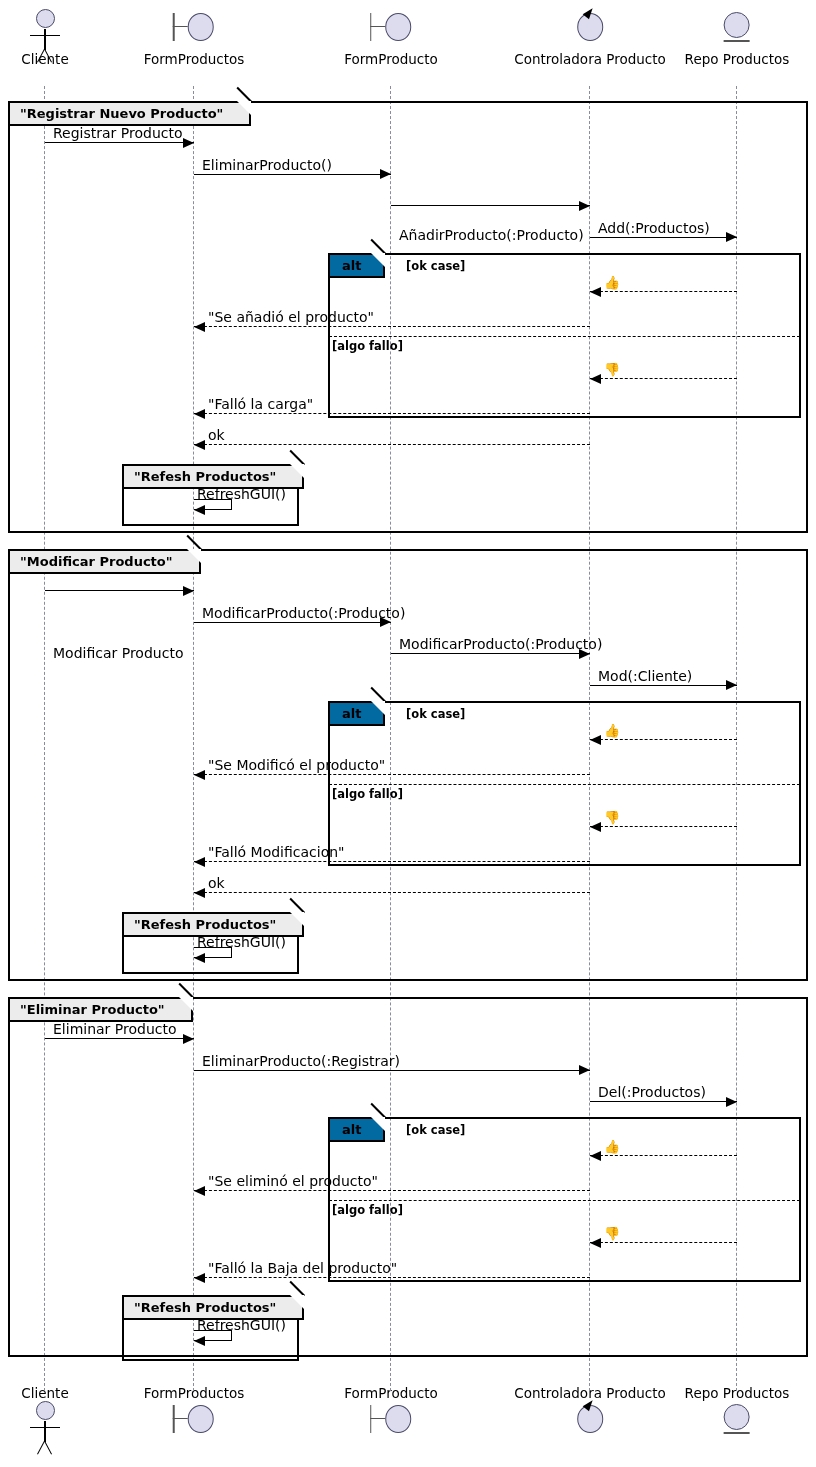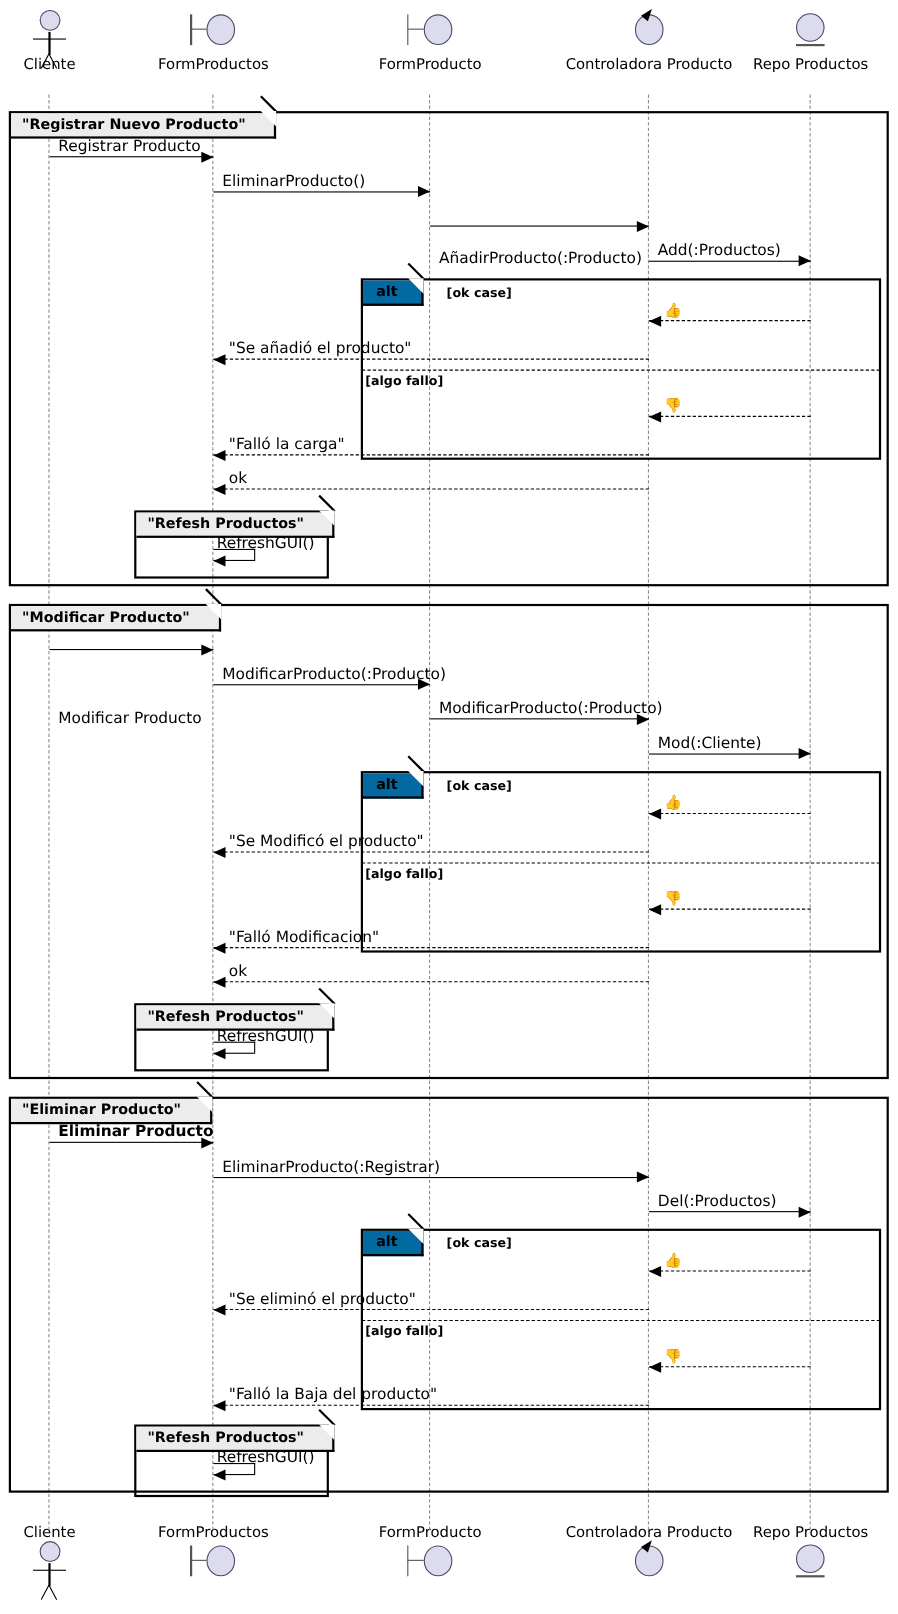--- a/index.html
+++ b/index.html
@@ -240,21 +240,21 @@
     <div class="frame-label" style="left: 124px; top: 914px;">"Refesh Productos"</div>
     <div class="msg-text" style="left: 197px; top: 935px;">RefreshGUI()</div>
     <div class="self-top" style="left: 194px; top: 947px; width: 38px;"></div>
     <div class="self-right" style="left: 231px; top: 947px; height: 10px;"></div>
     <div class="self-bot" style="left: 194px; top: 957px; width: 38px;"></div>
     <div class="arrowhead right" style="left: 194px; top: 952.5px; transform: rotate(180deg); transform-origin: center center;"></div>
     <div class="frame" style="left: 8px; top: 997px; width: 800px; height: 360px;"></div>
     <div class="frame-label" style="left: 10px; top: 999px;">"Eliminar Producto"</div>
     <div class="msg-line" style="left: 45px; top: 1038px; width: 149px;"></div>
     <div class="arrowhead right" style="left: 183px; top: 1033.5px;"></div>
-    <div class="msg-text" style="top: 1022px; left: 53px; font-weight: bold;">Eliminar Producto</div>
+    <div class="msg-text" style="top: 1022px; left: 53px;">Eliminar Producto</div>
     <div class="msg-line" style="left: 194px; top: 1069.5px; width: 396px;"></div>
     <div class="arrowhead right" style="left: 579px; top: 1065px;"></div>
     <div class="msg-text" style="top: 1053.5px; left: 202px;">EliminarProducto(:Registrar)</div>
     <div class="msg-line" style="left: 590px; top: 1101px; width: 147px;"></div>
     <div class="arrowhead right" style="left: 726px; top: 1096.5px;"></div>
     <div class="msg-text" style="top: 1085px; left: 598px;">Del(:Productos)</div>
     <div class="frame" style="left: 328px; top: 1117px; width: 473px; height: 165px;"></div>
     <div class="frame-label alt-label" style="left: 330px; top: 1119px;">alt</div>
     <div class="alt-cond" style="left: 406px; top: 1123px;">[ok case]</div>
     <div class="msg-line dashed" style="left: 590px; top: 1155px; width: 147px;"></div>

